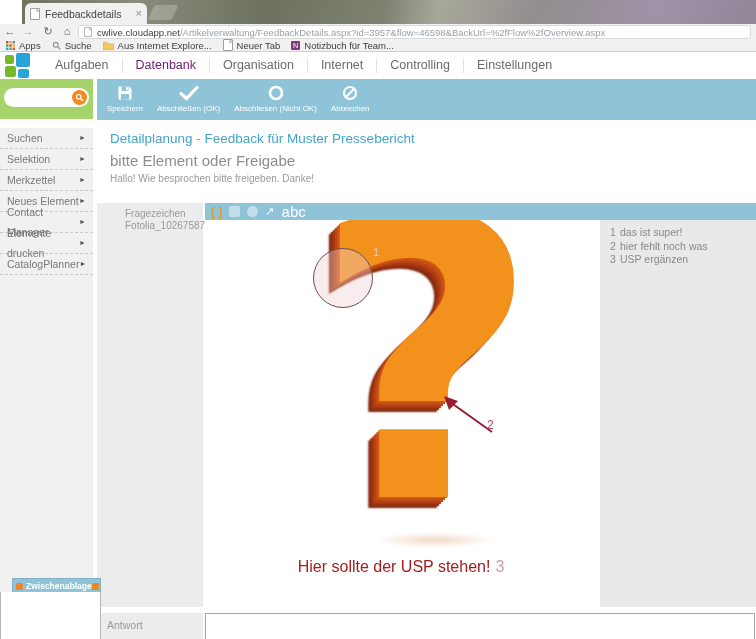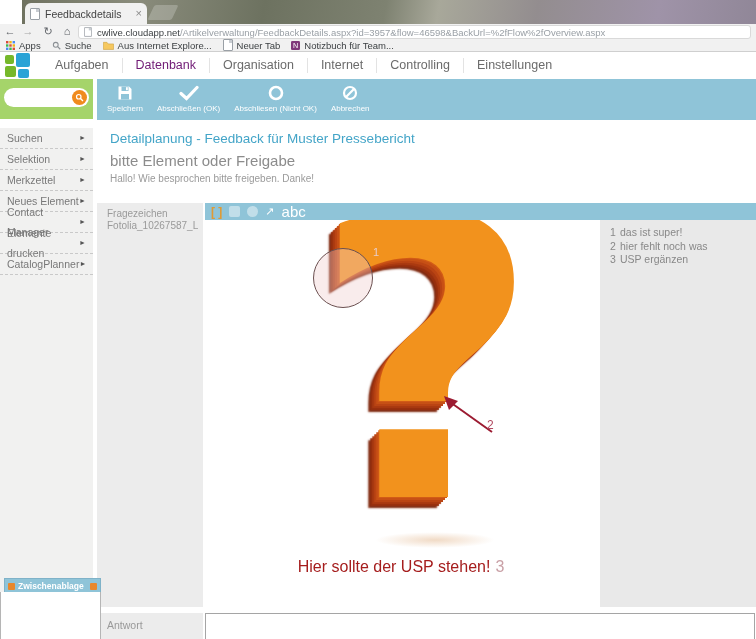--- a/index.html
+++ b/index.html
@@ -61,21 +61,21 @@
   .side-item{height:20px;line-height:20px;padding:0 7px;font-size:10.5px;color:#787878;border-bottom:1px dashed #c9c9c9;
     display:flex;justify-content:space-between;align-items:center;cursor:default;}
   .side-arrow{font-size:7px;color:#555;}
 
   
   .main{position:absolute;left:97px;top:120px;right:0;bottom:0;background:#fff;}
   .page-title{position:absolute;left:13px;top:11px;font-size:13.5px;color:#44a5c8;}
   .page-subtitle{position:absolute;left:13px;top:32px;font-size:15px;color:#8c8c8c;}
   .page-message{position:absolute;left:13px;top:53px;font-size:10px;color:#9a9a9a;}
 
-  .media-label{position:absolute;left:0;top:83px;width:106px;height:404px;background:#ececec;box-sizing:border-box;padding:5px 4px 0 10px;}
+  .media-label{position:absolute;left:0;top:83px;width:106px;height:404px;background:#ececec;box-sizing:border-box;padding:5px 4px 0 28px;}
   .media-label div{font-size:10px;color:#9a9a9a;line-height:12px;}
 
   .media-toolbar{position:absolute;left:108px;top:83px;right:0;height:17px;background:#8fc4d8;display:flex;align-items:center;padding-left:6px;box-sizing:border-box;}
   .mt-bracket{color:#e09a33;font-size:12px;font-weight:bold;line-height:1;}
   .mt-square{width:11px;height:11px;background:rgba(255,255,255,0.45);border-radius:2px;margin-left:7px;}
   .mt-circle{width:11px;height:11px;background:rgba(255,255,255,0.45);border-radius:50%;margin-left:7px;}
   .mt-arrow{color:#fff;font-size:11px;margin-left:7px;line-height:1;}
   .mt-abc{color:#fff;font-size:15px;margin-left:7px;line-height:1;}
 
   .image-area{position:absolute;left:108px;top:100px;width:392px;height:387px;background:#fff;overflow:hidden;}
@@ -94,21 +94,21 @@
 
   .right-panel{position:absolute;left:503px;top:100px;right:0;height:387px;background:#e9e9e9;box-sizing:border-box;padding:6px 0 0 10px;}
   .anno-line{font-size:10.5px;color:#888;line-height:13.5px;display:flex;}
   .anno-num{width:10px;flex:none;}
 
   .answer-label{position:absolute;left:0;top:493px;width:106px;bottom:-10px;background:#ececec;box-sizing:border-box;padding:6px 0 0 10px;font-size:10.5px;color:#999;}
   .answer-field{position:absolute;left:108px;top:493px;right:1px;height:50px;border:1px solid #a5a5a5;background:#fff;box-sizing:border-box;resize:none;outline:none;font-family:"Liberation Sans",sans-serif;font-size:11px;}
 
   
   .clipboard{position:absolute;left:0;top:578px;width:101px;height:70px;}
-  .clip-header{position:absolute;left:4px;top:0;right:0;height:16px;background:#8fc4d8;border:1px solid #7fb2c8;box-sizing:border-box;
+  .clip-header{position:absolute;left:12px;top:0;right:0;height:16px;background:#8fc4d8;border:1px solid #7fb2c8;box-sizing:border-box;
     display:flex;align-items:center;}
   .clip-ico{width:7px;height:7px;background:#e8882c;border-radius:1px;flex:none;}
   .clip-ico.left{margin-left:3px;}
   .clip-ico.right{margin-left:auto;margin-right:3px;}
   .clip-title{font-size:8.5px;font-weight:bold;color:#fff;margin-left:3px;white-space:nowrap;}
   .clip-body{position:absolute;left:0;top:14px;right:0;bottom:0;background:#fff;border:1px solid #b5b5b5;border-top:none;box-sizing:border-box;}
 </style>
 </head>
 <body>
 

